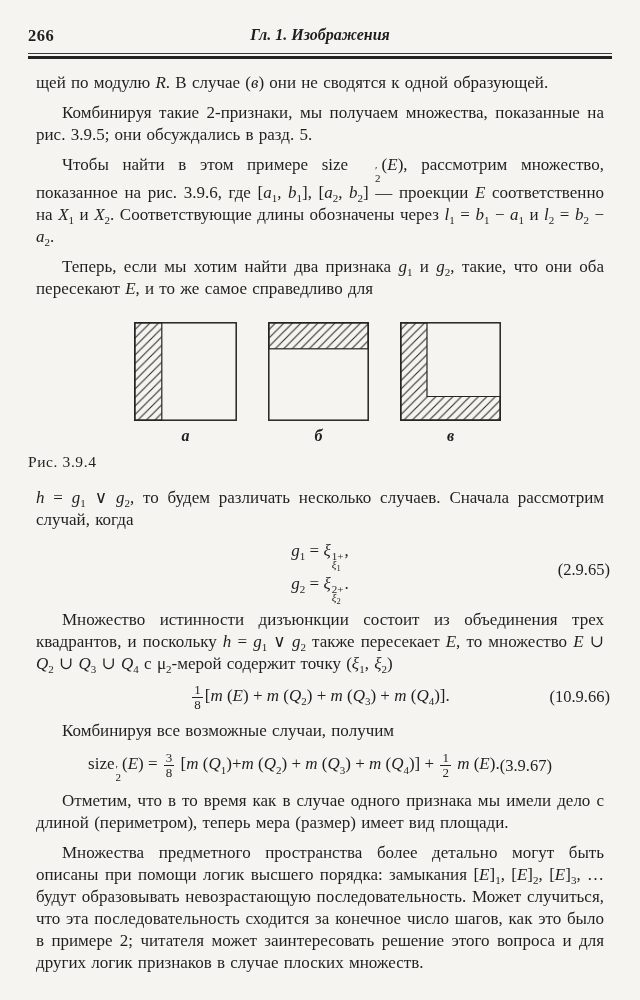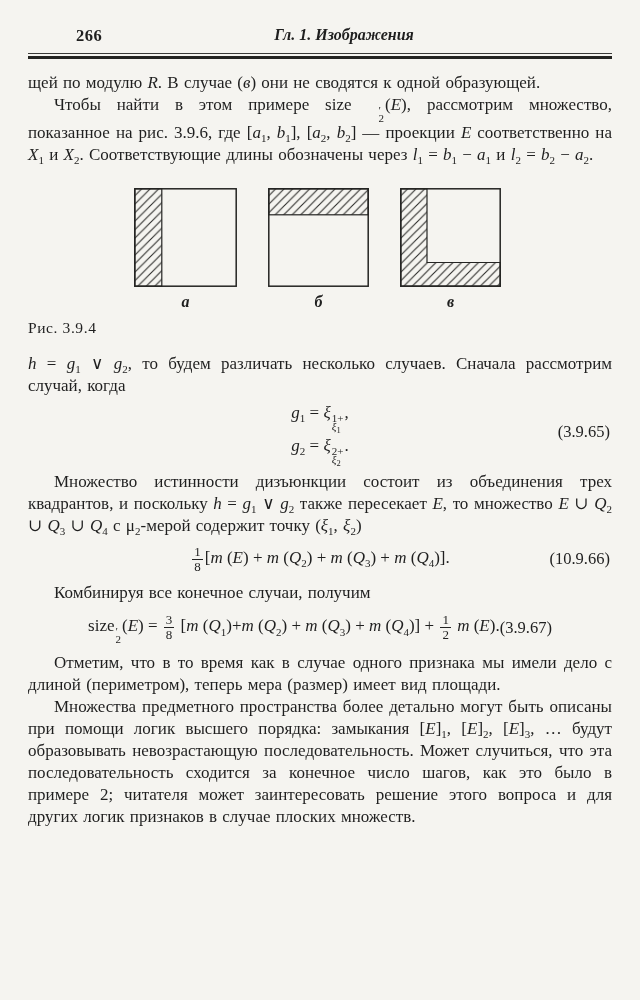--- a/index.html
+++ b/index.html
@@ -10,36 +10,36 @@
     font-family: "Liberation Serif", "DejaVu Serif", serif;
     overflow: hidden;
     position: relative;
   }
   .page {
     box-sizing: border-box;
     width: 640px; height: 1000px;
     padding: 26px 28px 0 28px;
   }
   
-  .hdr { position: relative; height: 20px; margin-left: 48px; }
+  .hdr { position: relative; height: 20px; }
   .hdr .pagenum {
     position: absolute; left: 0; top: 0;
     font-weight: bold; font-size: 16.5px; letter-spacing: 0.5px;
   }
   .hdr .runtitle {
     position: absolute; left: 0; right: 0; top: 0;
     text-align: center;
     font-weight: bold; font-style: italic; font-size: 16px;
   }
   .rule { margin-top: 7px; }
   .rule-thin  { height: 1px;  background: #3a3a38; }
   .rule-thick { height: 2.5px; background: #232321; margin-top: 2px; }
   
   .bodytext {
-    margin: 0;
+    margin: 8px;
     font-size: 17px;
     line-height: 22px;
     text-align: justify;
     word-spacing: 1px;
   }
   .bodytext.first { margin-top: 13px; }
   .indent { text-indent: 26px; }
   i { font-style: italic; }
   sub { font-size: 11px; line-height: 0; }
   
@@ -94,24 +94,26 @@
   <div class="hdr">
     <span class="pagenum">266</span>
     <span class="runtitle">Гл. 1. Изображения</span>
   </div>
   <div class="rule">
     <div class="rule-thin"></div>
     <div class="rule-thick"></div>
   </div>
 
   <p class="bodytext first">щей по модулю <i>R</i>. В случае (<i>в</i>) они не сводятся к одной образующей.</p>
+  <p class="bodytext indent">Комбинируя такие 2-признаки, мы получаем множества, показанные на рис. 3.9.5; они обсуждались в разд. 5.</p>
   <p class="bodytext indent">Чтобы найти в этом примере size<span class="ss">
         <span>′</span>
         <span>2</span>
       </span>(<i>E</i>), рассмотрим множество, показанное на рис. 3.9.6, где [<i>a</i><sub>1</sub>, <i>b</i><sub>1</sub>], [<i>a</i><sub>2</sub>, <i>b</i><sub>2</sub>] — проекции <i>E</i> соответственно на <i>X</i><sub>1</sub> и <i>X</i><sub>2</sub>. Соответствующие длины обозначены через <i>l</i><sub>1</sub> = <i>b</i><sub>1</sub> − <i>a</i><sub>1</sub> и <i>l</i><sub>2</sub> = <i>b</i><sub>2</sub> − <i>a</i><sub>2</sub>.</p>
+  <p class="bodytext indent">Теперь, если мы хотим найти два признака <i>g</i><sub>1</sub> и <i>g</i><sub>2</sub>, такие, что они оба пересекают <i>E</i>, и то же самое справедливо для</p>
 
   <div class="figure">
     <div class="fig-row">
       <div class="fig-item">
         <svg width="103" height="99" viewBox="0 0 103 99">
           <defs>
             <pattern id="hatch" width="8.5" height="8.5" patternUnits="userSpaceOnUse">
               <path d="M-2,2 l4,-4 M0,8.5 l8.5,-8.5 M6.5,10.5 l4,-4" stroke="#2b2b29" stroke-width="1.1" fill="none"></path>
             </pattern>
           </defs>
@@ -144,34 +146,34 @@
     <div class="eq-lines">
       <div><i>g</i><sub>1</sub> = <i>ξ</i><span class="ss">
             <span>1+</span>
             <span><i>ξ</i><sub>1</sub></span>
           </span>,</div>
       <div><i>g</i><sub>2</sub> = <i>ξ</i><span class="ss">
             <span>2+</span>
             <span><i>ξ</i><sub>2</sub></span>
           </span>.</div>
     </div>
-    <span class="eq-num">(3.9.65)</span>
+    <span class="eq-num">(2.9.65)</span>
   </div>
 
   <p class="bodytext indent">Множество истинности дизъюнкции состоит из объединения трех квадрантов, и поскольку <i>h</i> = <i>g</i><sub>1</sub> ∨ <i>g</i><sub>2</sub> также пересекает <i>E</i>, то множество <i>E</i> ∪ <i>Q</i><sub>2</sub> ∪ <i>Q</i><sub>3</sub> ∪ <i>Q</i><sub>4</sub> с μ<sub>2</sub>-мерой содержит точку (<i>ξ</i><sub>1</sub>, <i>ξ</i><sub>2</sub>)</p>
 
   <div class="eq-block eq-66 eq-center">
     <span><span class="frac">
           <span>1</span>
           <span>8</span>
         </span>[<i>m</i> (<i>E</i>) + <i>m</i> (<i>Q</i><sub>2</sub>) + <i>m</i> (<i>Q</i><sub>3</sub>) + <i>m</i> (<i>Q</i><sub>4</sub>)].</span>
     <span class="eq-num">(10.9.66)</span>
   </div>
 
-  <p class="bodytext indent">Комбинируя все конечное случаи, получим</p>
+  <p class="bodytext indent">Комбинируя все возможные случаи, получим</p>
 
   <div class="eq-block eq-67">
     <span>size<span class="ss">
           <span>′</span>
           <span>2</span>
         </span>(<i>E</i>) = <span class="frac">
           <span>3</span>
           <span>8</span>
         </span> [<i>m</i> (<i>Q</i><sub>1</sub>)+<i>m</i> (<i>Q</i><sub>2</sub>) + <i>m</i> (<i>Q</i><sub>3</sub>) + <i>m</i> (<i>Q</i><sub>4</sub>)] + <span class="frac">
           <span>1</span>

